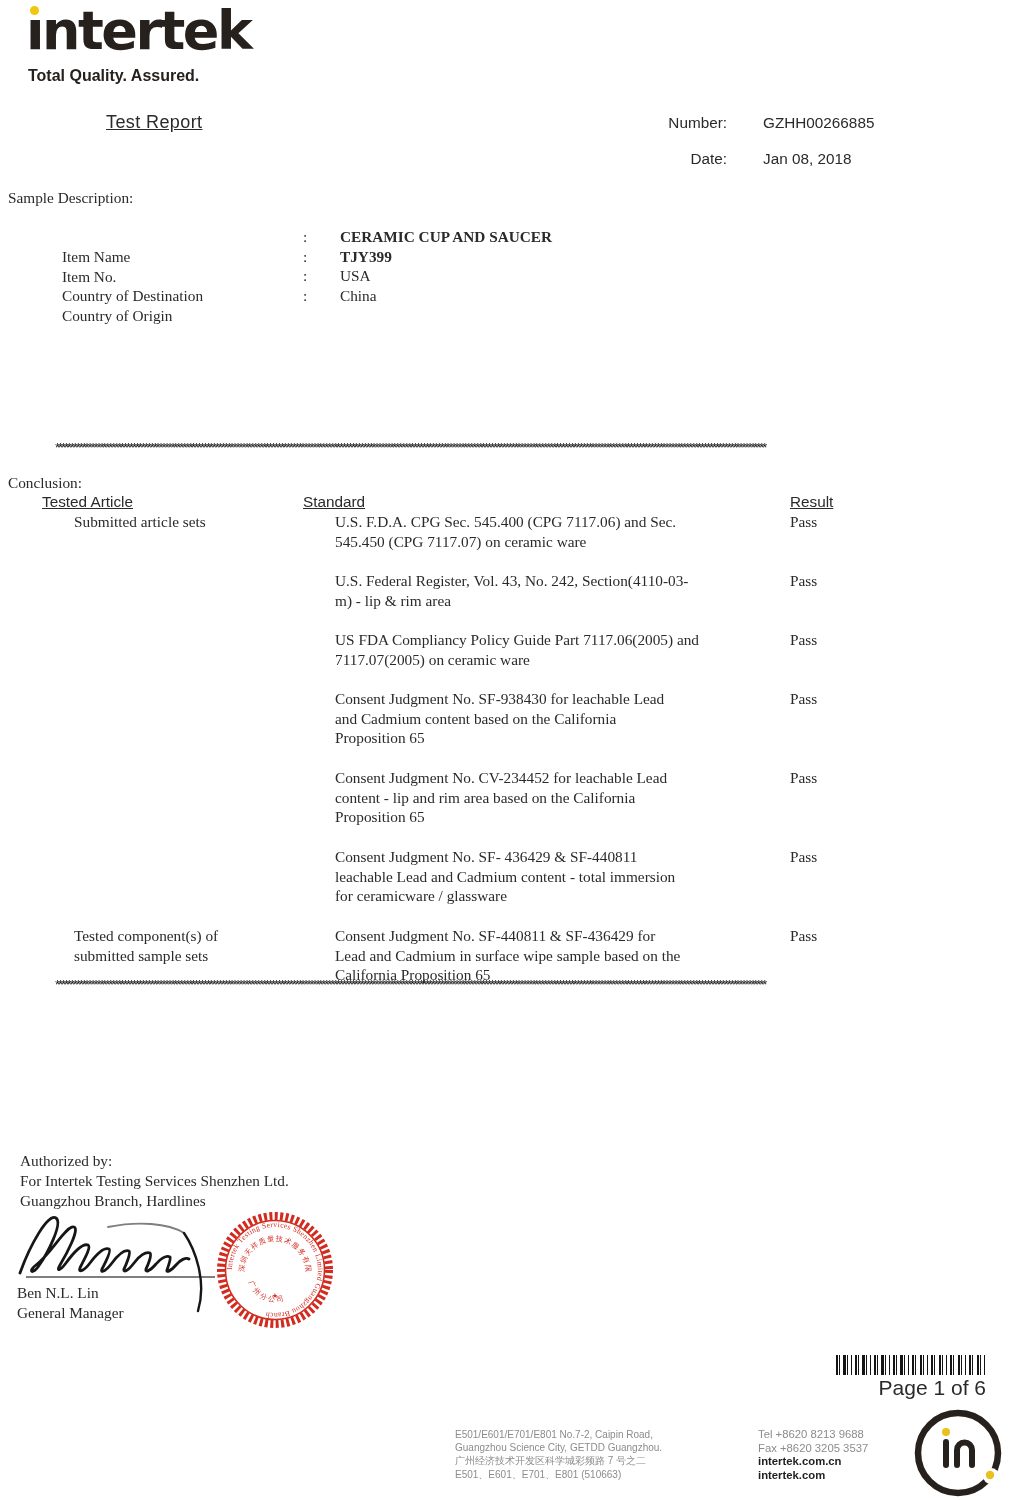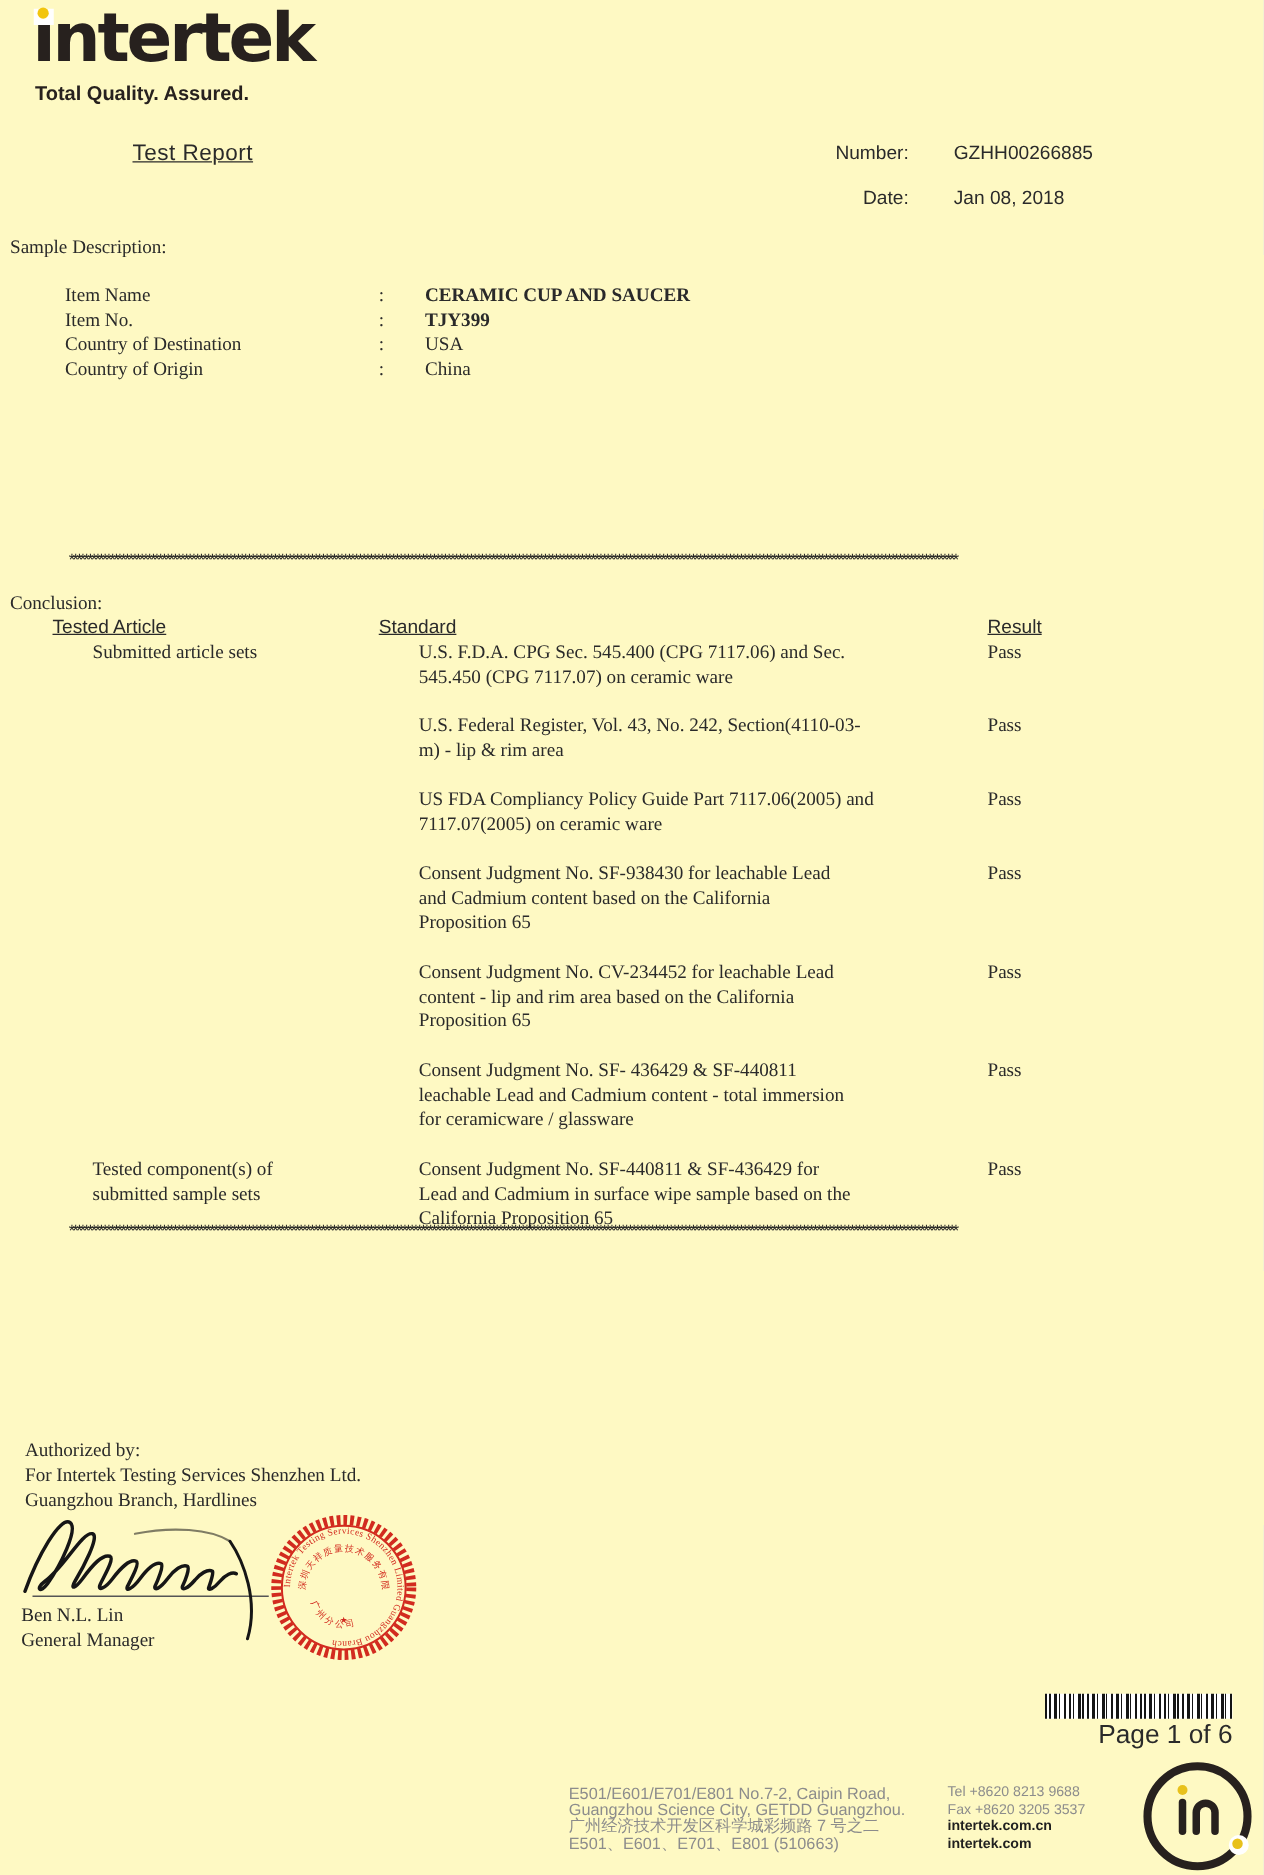--- a/index.html
+++ b/index.html
@@ -1,19 +1,19 @@
 <!DOCTYPE html>
 <html><head>
 <meta charset="utf-8">
 <style>
   html,body{margin:0;padding:0;background:#e8e8e8;}
   #page{
     position:relative;
     width:1011px;height:1500px;
-    background:#fef9c3;
+    background:#ffffff;
     margin:0 auto;
     font-family:"Liberation Sans",sans-serif;
     color:#2a2a2a;
     overflow:hidden;
   }
   .abs{position:absolute;}
   .pre{white-space:pre-line;margin-left:32px;}
   .b{font-weight:bold;}
 
   
@@ -33,21 +33,21 @@
     font-size:18px;font-weight:normal;text-decoration:underline;letter-spacing:.4px;
   }
   .meta-row{position:absolute;font-size:15.3px;}
   .meta-label{position:absolute;left:600px;width:127px;text-align:right;}
   .meta-value{position:absolute;left:763px;width:240px;}
 
   
   .body-txt{font-size:15.3px;line-height:19.7px;font-family:Liberation Serif, serif;}
   .s-title{left:8px;top:188px;}
   .s-intro{left:45px;top:207px;}
-  .s-field-label{left:52px;width:250px;}
+  .s-field-label{left:62px;width:250px;margin-top:20px;}
   .s-colon{left:303px;}
   .s-value{left:340px;}
 
   
   .star-line{
     position:absolute;left:55px;width:921px;height:15px;
     overflow:hidden;font-size:13px;letter-spacing:-2.1px;
     color:#1d1d1d;white-space:nowrap;
   }
 
@@ -71,21 +71,21 @@
       #141414 0 2px,#fff 2px 3.5px,
       #141414 3.5px 4.5px,#fff 4.5px 7.5px,
       #141414 7.5px 10px,#fff 10px 11px,
       #141414 11px 12px,#fff 12px 15px,
       #141414 15px 16.5px,#fff 16.5px 19px);
   }
   .page-num{position:absolute;left:836px;top:1376px;width:150px;text-align:right;font-size:21px;}
 
   
   .f-left{position:absolute;left:18px;top:1428px;font-size:12.3px;font-weight:bold;line-height:16px;color:#1f1f1f;}
-  .f-mid{position:absolute;left:455px;top:1428px;font-size:13px;line-height:13.2px;color:#8c8c8c;}
+  .f-mid{position:absolute;left:455px;top:1428px;font-size:10px;line-height:13.2px;color:#8c8c8c;}
   .f-right{position:absolute;left:758px;top:1428px;font-size:11.3px;line-height:13.6px;color:#8c8c8c;}
   .f-right .web{color:#1f1f1f;font-weight:bold;}
   .in-mark{position:absolute;left:910px;top:1406px;}
 </style>
 </head>
 <body>
 
 <div id="page">
 
   <div class="abs" style="left:0;top:8px;width:300px;height:80px;">

